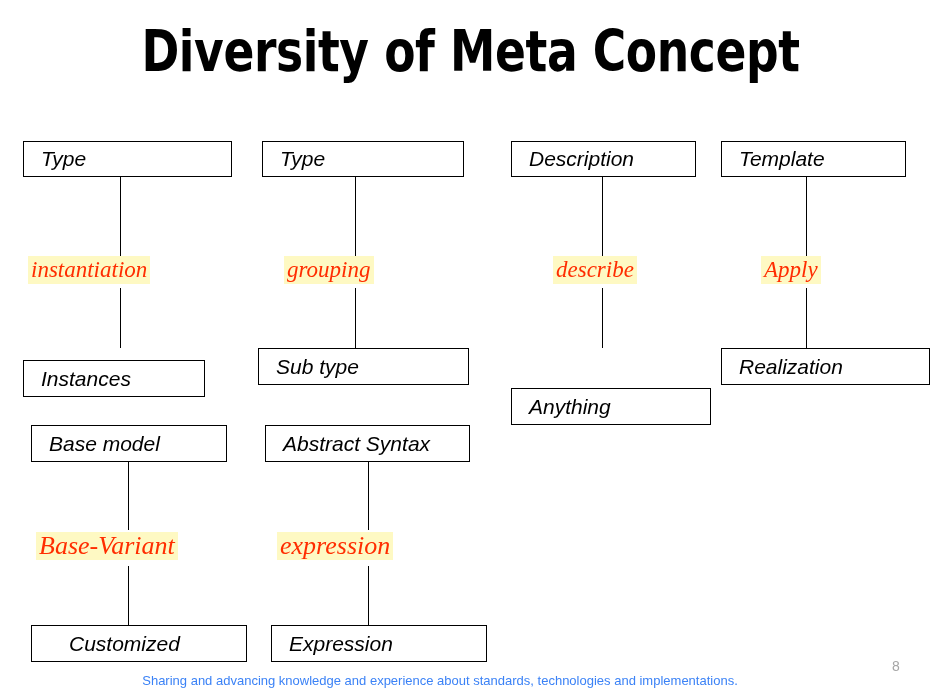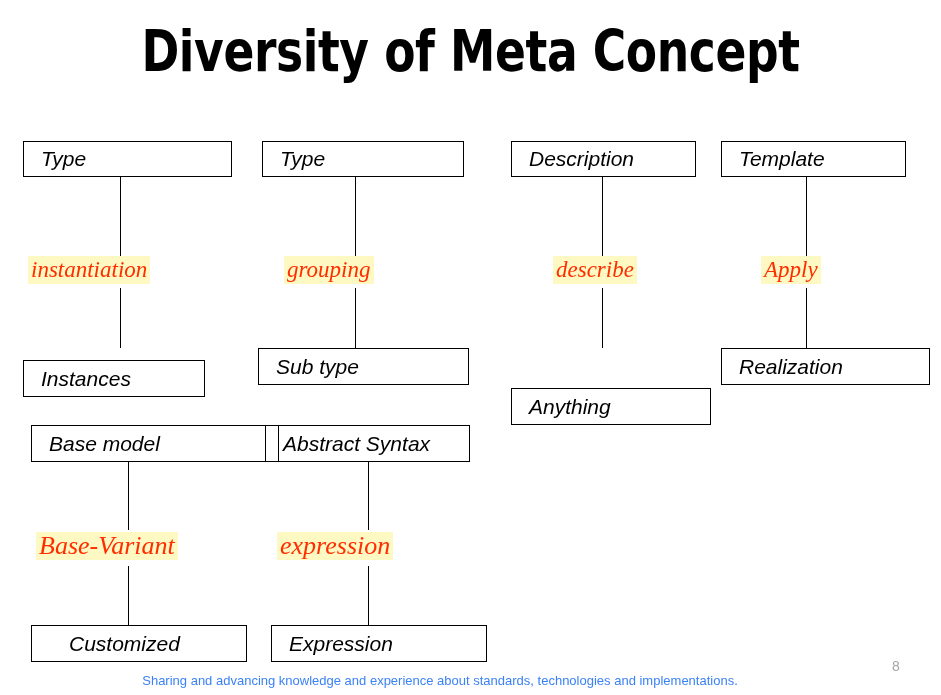--- a/index.html
+++ b/index.html
@@ -139,21 +139,21 @@
   <div class="node-box" style="left:721px; top:141px; width:185px; height:36px;">
     <span class="node-label">Template</span>
   </div>
   <div class="connector" style="left:806px; top:177px; height:84px;"></div>
   <div class="rel-label rel-small" style="left:761px; top:256px;">Apply</div>
   <div class="connector" style="left:806px; top:288px; height:60px;"></div>
   <div class="node-box" style="left:721px; top:348px; width:209px; height:37px;">
     <span class="node-label">Realization</span>
   </div>
 
-  <div class="node-box" style="left:31px; top:425px; width:248px; height:37px;">
+  <div class="node-box" style="left:31px; top:425px; width:196px; height:37px;">
     <span class="node-label">Base model</span>
   </div>
   <div class="connector" style="left:128px; top:462px; height:68px;"></div>
   <div class="rel-label rel-large" style="left:36px; top:532px;">Base-Variant</div>
   <div class="connector" style="left:128px; top:566px; height:59px;"></div>
   <div class="node-box" style="left:31px; top:625px; width:216px; height:37px;padding-left:20px;">
     <span class="node-label">Customized</span>
   </div>
 
   <div class="node-box" style="left:265px; top:425px; width:205px; height:37px;">

